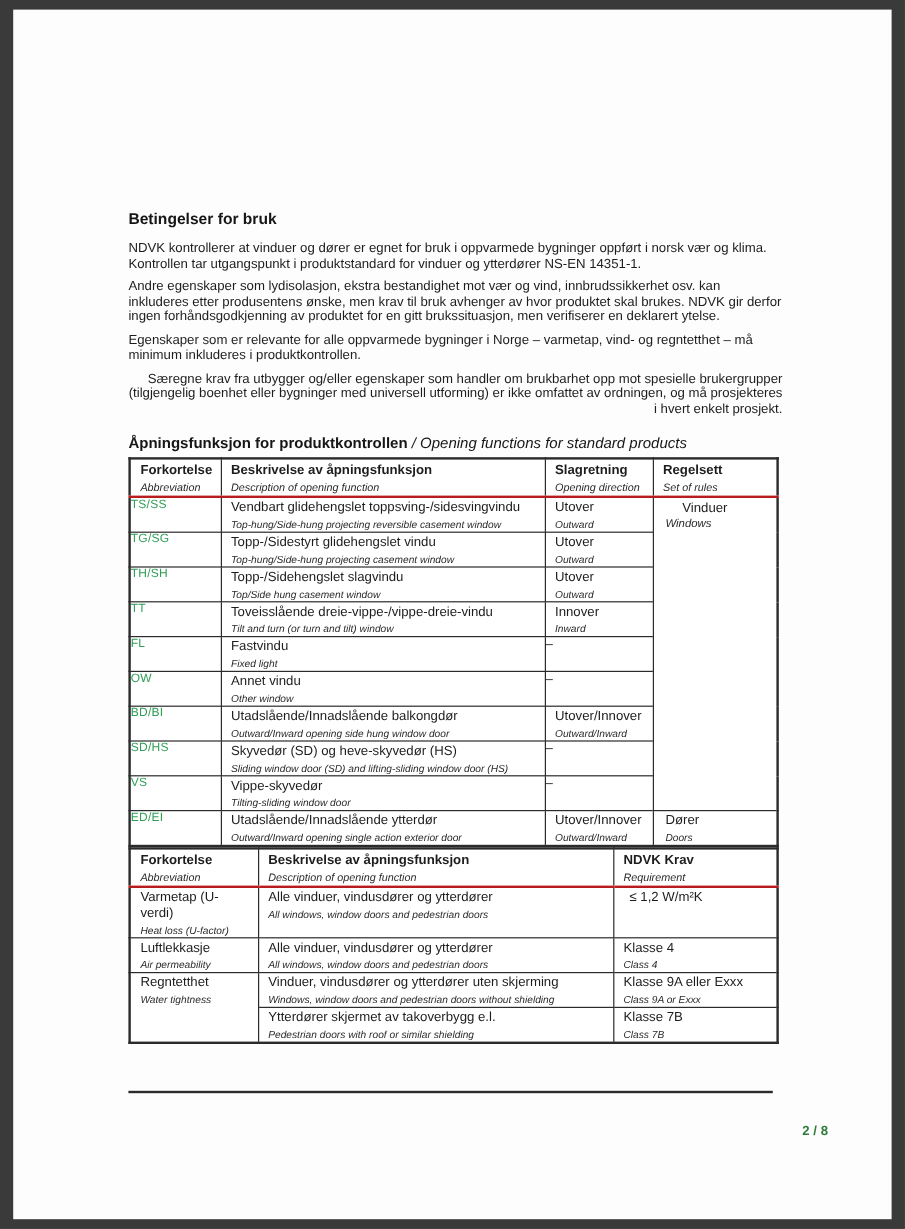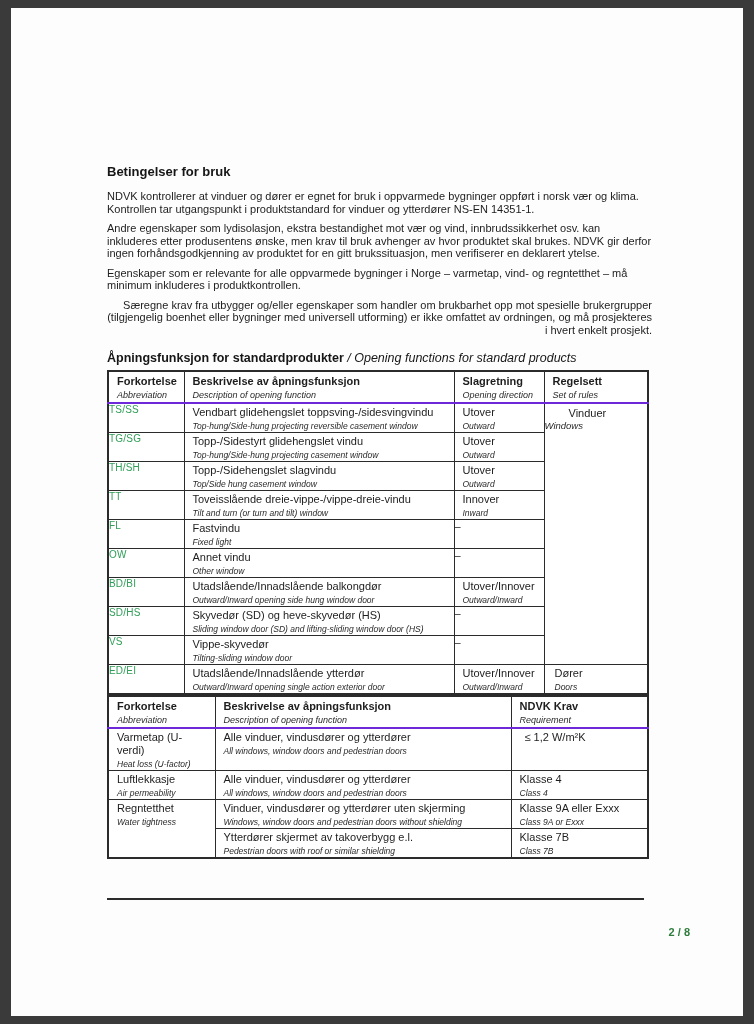--- a/index.html
+++ b/index.html
@@ -1,38 +1,38 @@
 <!DOCTYPE html>
 <html><head>
 <meta charset="utf-8">
 <style>
   html,body{margin:0;padding:0;width:754px;height:1024px;overflow:hidden;background:#3a3a3a;}
   .page{position:absolute;top:8px;bottom:8px;left:11px;right:11px;background:#fdfdfd;
         font-family:"Liberation Sans","DejaVu Sans",sans-serif;color:#1d1d1d;}
-  .content{position:absolute;left:96px;top:156px;width:584px;}
+  .content{position:absolute;left:96px;top:167px;width:584px;}
   h1.doc-heading{font-size:13px;line-height:15px;font-weight:bold;margin:0 0 11px 0;color:#161616;}
   .intro p{font-size:11px;line-height:12.5px;margin:0 0 7px 0;width:545px;}
   .intro p.lastp{margin-bottom:0;text-align:right;}
   .section-title{font-size:12.5px;font-weight:bold;margin:15px 0 5px 0;color:#161616;}
   .section-title .en-part{font-weight:normal;font-style:italic;}
   table.doc-table{border-collapse:collapse;table-layout:fixed;width:540px;border:2px solid #2b2b2b;background:#fff;}
   table.doc-table td,table.doc-table th{border:1px solid #2b2b2b;padding:0;vertical-align:top;text-align:left;font-weight:normal;}
-  table.doc-table thead th{border-bottom:2px solid #6d28d9;}
+  table.doc-table thead th{border-bottom:2px solid #b91c1c;}
   .t1-c1{width:76px;} .t1-c2{width:270px;} .t1-c3{width:90px;} .t1-c4{width:104px;}
   .t2-c1{width:107px;} .t2-c2{width:296px;} .t2-c3{width:137px;}
   .no{font-size:11px;line-height:13px;padding:2px 6px 0 8px;}
   .en{font-size:8.5px;line-height:10px;font-style:italic;padding:0 6px 1px 8px;margin-top:2px;color:#2a2a2a;}
   thead .no{font-weight:bold;padding-top:3px;line-height:13px;}
   thead .en{font-size:9px;line-height:11px;}
   td.code{vertical-align:middle;text-align:center;font-weight:bold;font-size:10px;color:#2f9e57;letter-spacing:.2px;}
   td.dash{vertical-align:middle;text-align:center;}
   td.dash .no{padding:0;}
   td.rules{vertical-align:middle;}
   td.rules .no{padding-left:24px;line-height:14px;}
-  td.rules .en{font-size:9.5px;line-height:12px;padding-left:0;margin-top:0;}
+  td.rules .en{font-size:9.5px;line-height:12px;padding-left:10px;margin-top:0;}
   td.rules-doors .no,td.rules-doors .en{padding-left:10px;}
   td.req-single{vertical-align:middle;border-radius:11px;}
   td.req-single .no{padding-left:13px;}
   td.prop-span{vertical-align:middle;}
   .footer-rule{width:537px;height:2px;background:#2b2b2b;margin-top:39px;}
   .page-number{width:583px;text-align:right;font-size:11px;font-weight:bold;color:#2e7d3c;margin-top:26px;}
   .h-row{height:28px;} .d-row{height:27px;} .d-row2{height:26px;}
 </style>
 </head>
 <body>
@@ -42,21 +42,21 @@
 
     <h1 class="doc-heading">Betingelser for bruk</h1>
 
     <div class="intro">
       <p>NDVK kontrollerer at vinduer og dører er egnet for bruk i oppvarmede bygninger oppført i norsk vær og klima. Kontrollen tar utgangspunkt i produktstandard for vinduer og ytterdører NS-EN 14351-1.</p>
       <p>Andre egenskaper som lydisolasjon, ekstra bestandighet mot vær og vind, innbrudssikkerhet osv. kan inkluderes etter produsentens ønske, men krav til bruk avhenger av hvor produktet skal brukes. NDVK gir derfor ingen forhåndsgodkjenning av produktet for en gitt brukssituasjon, men verifiserer en deklarert ytelse.</p>
       <p>Egenskaper som er relevante for alle oppvarmede bygninger i Norge – varmetap, vind- og regntetthet – må minimum inkluderes i produktkontrollen.</p>
       <p class="lastp">Særegne krav fra utbygger og/eller egenskaper som handler om brukbarhet opp mot spesielle brukergrupper (tilgjengelig boenhet eller bygninger med universell utforming) er ikke omfattet av ordningen, og må prosjekteres i hvert enkelt prosjekt.</p>
     </div>
 
-    <div class="section-title"><span>Åpningsfunksjon for standardprodukter</span><span class="en-part"> / </span><span class="en-part">Opening functions for standard products</span></div>
+    <div class="section-title"><span>Åpningsfunksjon for produktkontrollen</span><span class="en-part"> / </span><span class="en-part">Opening functions for standard products</span></div>
 
     <table class="doc-table">
       <colgroup>
           <col class="t1-c1">
           <col class="t1-c2">
           <col class="t1-c3">
           <col class="t1-c4">
         </colgroup>
       <thead>
         <tr class="h-row">

